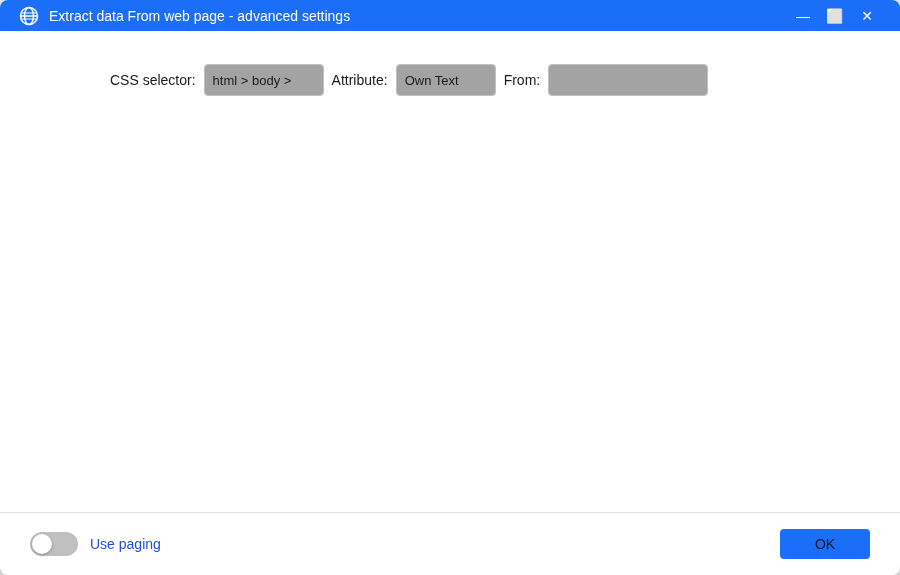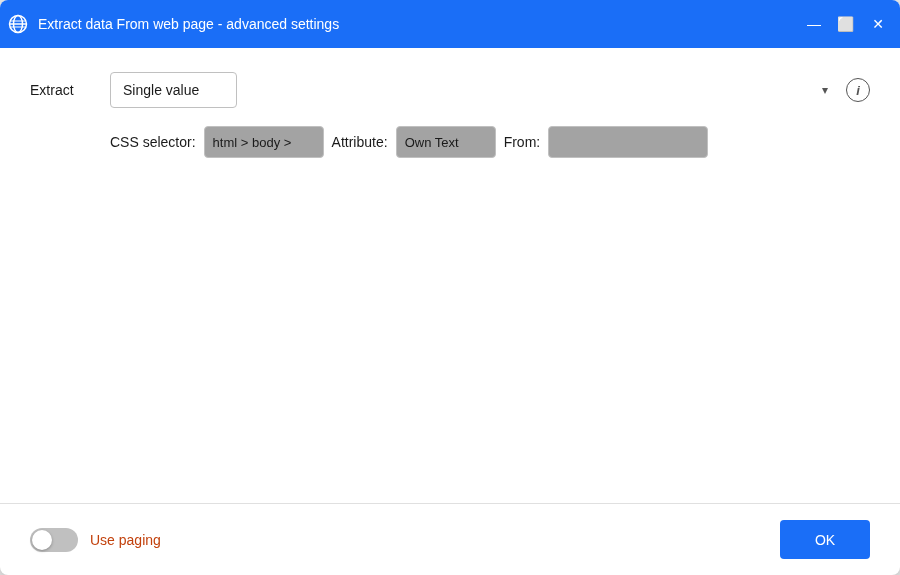--- a/index.html
+++ b/index.html
@@ -24,24 +24,24 @@
       background: #ffffff;
       border-radius: 8px;
       box-shadow: 0 4px 20px rgba(0,0,0,0.3);
       display: flex;
       flex-direction: column;
       overflow: hidden;
     }
 
     .title-bar {
       background: #1a6ef7;
-      height: 48px;
-      display: flex;
-      align-items: center;
-      padding: 0 8px;
+      height: 31px;
+      display: flex;
+      align-items: center;
+      padding: 0 19px;
       flex-shrink: 0;
     }
 
     .title-bar-icon {
       width: 20px;
       height: 20px;
       margin-right: 10px;
       flex-shrink: 0;
     }
 
@@ -144,20 +144,21 @@
       font-style: italic;
       font-weight: bold;
     }
 
     .fields-row {
       display: flex;
       align-items: center;
       margin-left: 80px;
       gap: 8px;
       flex-wrap: wrap;
+      margin-top: 9px;
     }
 
     .field-label {
       font-size: 14px;
       color: #1a1a1a;
       white-space: nowrap;
     }
 
     .field-input {
       height: 32px;
@@ -217,33 +218,33 @@
       background: #ffffff;
       border-radius: 50%;
       position: absolute;
       top: 2px;
       left: 2px;
       box-shadow: 0 1px 3px rgba(0,0,0,0.3);
     }
 
     .paging-label {
       font-size: 14px;
-      color: #c2410c;
+      color: #1d4ed8;
     }
 
     .action-buttons {
       display: flex;
       gap: 10px;
     }
 
     .btn-ok {
       width: 90px;
-      height: 39px;
+      height: 30px;
       background: #1a6ef7;
-      color: #ffffff;
+      color: #0f172a;
       border: none;
       border-radius: 4px;
       font-size: 14px;
       cursor: pointer;
       font-weight: 500;
     }
 
     .btn-cancel {
       width: 90px;
       height: 38px;
@@ -273,36 +274,20 @@
     <span class="title-bar-text">Extract data From web page - advanced settings</span>
     <div class="title-bar-controls">
       <button class="title-bar-btn">—</button>
       <button class="title-bar-btn">⬜</button>
       <button class="title-bar-btn close">✕</button>
     </div>
   </div>
 
   <div class="content">
 
-    <div class="row">
-      <span class="label">Extract</span>
-      <div class="select-wrapper">
-        <div class="select-wrapper-inner">
-          <select class="select-control">
-            <option>Single value</option>
-            <option>List</option>
-            <option>Table</option>
-          </select>
-          <span class="chevron-icon">▾</span>
-        </div>
-        <button class="info-btn">
-          <span>i</span>
-        </button>
-      </div>
-    </div>
 
     <div class="fields-row">
       <span class="field-label">CSS selector:</span>
       <input class="field-input css-selector-input" type="text" value="html &gt; body &gt;" style="">
 
       <span class="field-label">Attribute:</span>
       <input class="field-input attribute-input" type="text" value="Own Text" style="">
 
       <span class="field-label">From:</span>
       <input class="field-input regex-input" type="text" value="" style="">

